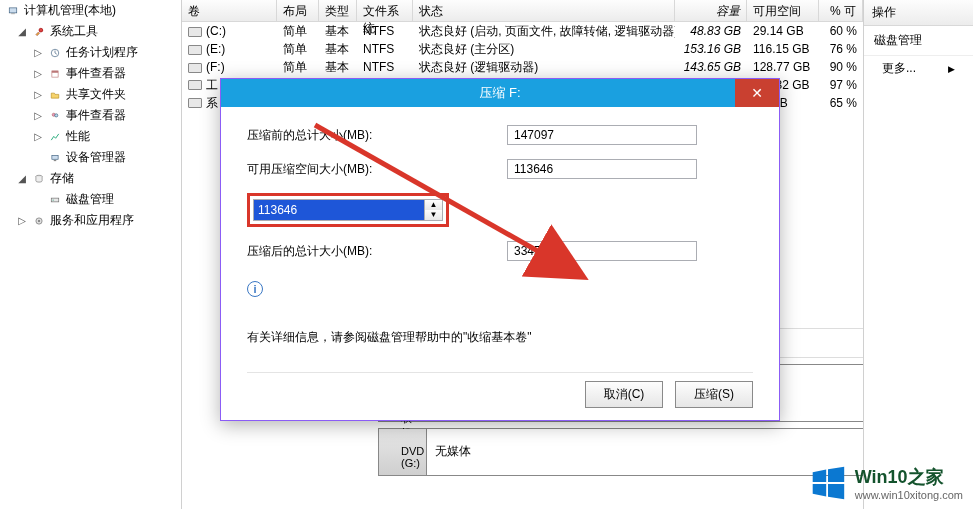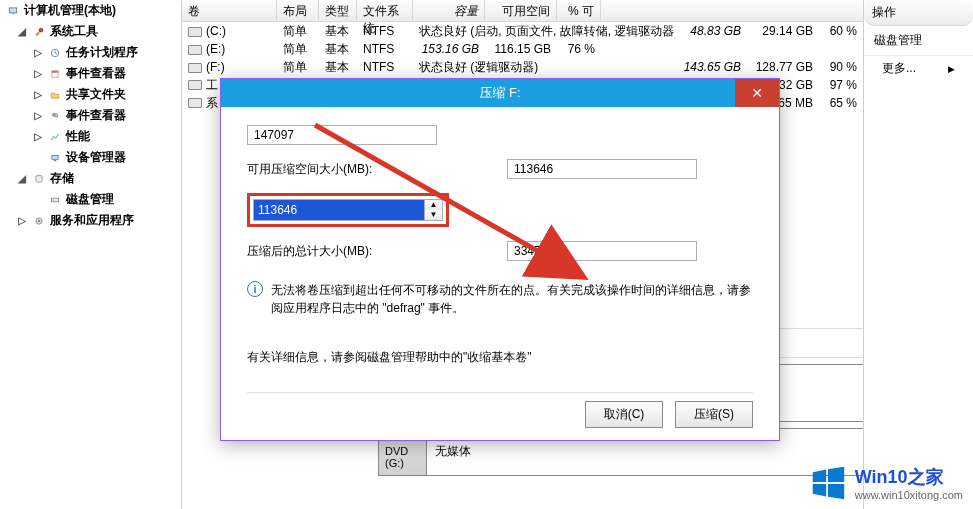--- a/index.html
+++ b/index.html
@@ -1,55 +1,55 @@
 <!DOCTYPE html>
 <html><head>
 <meta charset="utf-8">
 <style>
 * { box-sizing: border-box; margin: 0; padding: 0; }
 body { font-family: "Microsoft YaHei", "MSYaHei", sans-serif; font-size: 12px; background: #fff; width: 973px; height: 509px; overflow: hidden; position: relative; }
 
 
 .tree-panel { position: absolute; left: 0; top: 0; width: 182px; height: 509px; border-right: 1px solid #d0d0d0; background: #fff; }
-.tree-item { padding: 2px 4px; display: flex; align-items: center; white-space: nowrap; font-weight: bold; }
+.tree-item { padding: 2px 4px; display: flex; align-items: center; white-space: nowrap; }
 .tree-item .toggle { width: 12px; text-align: center; color: #555; font-size: 10px; }
 .tree-item .icon { width: 16px; height: 16px; margin: 0 3px; display: inline-flex; align-items: center; justify-content: center; }
 .tree-item .label { }
 .ind0 { padding-left: 2px; }
 .ind1 { padding-left: 16px; }
 .ind2 { padding-left: 32px; }
 
 
 .vol-panel { position: absolute; left: 182px; top: 0; right: 110px; height: 509px; }
 .vol-header { display: flex; border-bottom: 1px solid #d8d8d8; background: linear-gradient(#fdfdfd,#ececec); height: 22px; }
 .vol-header div { border-right: 1px solid #d8d8d8; padding: 3px 6px; }
 .vol-row { display: flex; height: 18px; align-items: center; }
 .vol-row > div { padding: 1px 6px; white-space: nowrap; overflow: hidden; }
 .col-vol { width: 95px; }
 .col-layout { width: 42px; text-align: left;}
 .col-type { width: 38px; }
 .col-fs { width: 56px; }
 .col-status { flex: 1; }
 .col-cap { width: 72px; text-align: right; font-style: italic; }
-.col-free { width: 72px; text-align: right; }
+.col-free { width: 72px; text-align: left; }
 .col-pct { width: 44px; text-align: right; padding-right:8px;}
 .disk-icon { width: 14px; height: 10px; background: #e8e8e8; border: 1px solid #888; border-radius: 1px; display: inline-block; margin-right: 4px; vertical-align: middle; }
 
 
 .actions-panel { position: absolute; right: 0; top: 0; width: 110px; height: 509px; border-left: 1px solid #d0d0d0; background: #fff; }
-.actions-header { background: linear-gradient(#fdfdfd,#ececec); padding: 4px 8px; border-bottom: 1px solid #d8d8d8; font-size:12px;border-radius:11px;}
+.actions-header { background: linear-gradient(#fdfdfd,#ececec); padding: 4px 8px; border-bottom: 1px solid #d8d8d8; font-size:12px;}
 .actions-item { padding: 6px 10px; }
 .actions-sub { padding: 4px 18px; display:flex; align-items:center;}
 
 
 .diskmap { position: absolute; left: 196px; top: 328px; width: 660px; }
 .toolbar { display:flex; gap:6px; padding:4px 0; border-top:1px solid #ddd; border-bottom:1px solid #ddd;}
 .toolbar .tb { width:22px; height:20px; border:1px solid #ccc; background:linear-gradient(#fff,#ececec); border-radius:2px;}
 .diskbox { margin-top:6px; border:1px solid #888; display:flex;}
-.diskbox .hdr { width:48px; background:linear-gradient(#e8e8e8,#cfcfcf); border-right:1px solid #888; padding:4px 6px; font-size:11px;}
+.diskbox .hdr { width:48px; background:linear-gradient(#e8e8e8,#cfcfcf); border-right:1px solid #888; padding:4px 22px; font-size:11px;}
 .partition { border:2px solid #003c8a; padding:4px 6px; font-size:11px; background:#fff; margin-left:-1px;}
 .partition.blue { border-color:#1b4fa8;}
 
 
 .modal { position: absolute; left: 220px; top: 78px; width: 560px; background: #fff; border: 1px solid #8b5cf6; box-shadow: 0 4px 18px rgba(0,0,0,0.3); }
 .modal-title { background: #1aa0e0; color: #fff; height: 28px; display: flex; align-items: center; justify-content: center; position: relative; font-size: 13px; }
 .modal-close { position: absolute; right: 0; top: 0; width: 44px; height: 28px; background: #c94030; color: #fff; display: flex; align-items: center; justify-content: center; font-size: 14px; }
 .modal-body { padding: 18px 26px 12px 26px; }
 .form-row { display: flex; align-items: center; margin-bottom: 14px; }
 .form-row label { width: 260px; }
@@ -66,21 +66,21 @@
 .btn-row { display:flex; justify-content:flex-end; gap:12px; padding-top:8px; border-top:1px solid #e4e4e4;}
 .btn { min-width:78px; padding:4px 14px; border:1px solid #8a8a8a; background:linear-gradient(#fdfdfd,#e6e6e6); font-size:12px;}
 
 
 .arrow { position:absolute; pointer-events:none; }
 
 
 .watermark { position:absolute; right:10px; bottom:8px; display:flex; align-items:center; gap:8px;}
 .wm-logo { width:38px; height:36px; }
 .wm-text { text-align:left; }
-.wm-text .t1 { font-size:18px; font-weight:bold; color:#1d4ed8;}
+.wm-text .t1 { font-size:18px; font-weight:bold; color:#14532d;}
 .wm-text .t2 { font-size:11px; color:#666;}
 
 svg.icon { width:16px; height:16px; }
 </style>
 </head>
 <body>
 
 <div class="tree-panel">
   <div class="tree-item ind0">
     <span class="icon">
@@ -190,40 +190,42 @@
     <span class="label">服务和应用程序</span>
   </div>
 </div>
 
 <div class="vol-panel">
   <div class="vol-header">
     <div class="col-vol">卷</div>
     <div class="col-layout">布局</div>
     <div class="col-type">类型</div>
     <div class="col-fs">文件系统</div>
+    <div class="col-status">状态</div>
     <div class="col-cap">容量</div>
     <div class="col-free">可用空间</div>
     <div class="col-pct">% 可</div>
   </div>
   <div id="vol-rows">
       <div class="vol-row">
         <div class="col-vol"><span class="disk-icon"></span>(C:)</div>
         <div class="col-layout">简单</div>
         <div class="col-type">基本</div>
         <div class="col-fs">NTFS</div>
         <div class="col-status">状态良好 (启动, 页面文件, 故障转储, 逻辑驱动器)</div>
         <div class="col-cap">48.83 GB</div>
         <div class="col-free">29.14 GB</div>
         <div class="col-pct">60 %</div>
       </div>
       <div class="vol-row">
         <div class="col-vol"><span class="disk-icon"></span>(E:)</div>
         <div class="col-layout">简单</div>
         <div class="col-type">基本</div>
         <div class="col-fs">NTFS</div>
+        <div class="col-status">状态良好 (主分区)</div>
         <div class="col-cap">153.16 GB</div>
         <div class="col-free">116.15 GB</div>
         <div class="col-pct">76 %</div>
       </div>
       <div class="vol-row">
         <div class="col-vol"><span class="disk-icon"></span>(F:)</div>
         <div class="col-layout">简单</div>
         <div class="col-type">基本</div>
         <div class="col-fs">NTFS</div>
         <div class="col-status">状态良好 (逻辑驱动器)</div>
@@ -294,20 +296,21 @@
 
 <div class="modal">
   <div class="modal-title">
     <span>压缩 F:</span>
     <div class="modal-close">
       <span>✕</span>
     </div>
   </div>
   <div class="modal-body">
     <div class="form-row">
+      <label>压缩前的总计大小(MB):</label>
       <div class="ro">147097</div>
     </div>
     <div class="form-row">
       <label>可用压缩空间大小(MB):</label>
       <div class="ro">113646</div>
     </div>
     <div class="form-row">
       <div class="spinner-wrap">
         <div class="spinner">
           <input value="113646" style="">
@@ -317,21 +320,20 @@
           </div>
         </div>
       </div>
     </div>
     <div class="form-row">
       <label>压缩后的总计大小(MB):</label>
       <div class="ro">33451</div>
     </div>
     <div class="info-row">
       <div class="info-icon">i</div>
-      <div class="msg">无法将卷压缩到超出任何不可移动的文件所在的点。有关完成该操作时间的详细信息，请参阅应用程序日志中的 "defrag" 事件。</div>
     </div>
     <div class="help-row">有关详细信息，请参阅磁盘管理帮助中的"收缩基本卷"</div>
     <div class="btn-row">
       <button class="btn">取消(C)</button>
       <button class="btn">压缩(S)</button>
     </div>
   </div>
 </div>
 
 <svg class="arrow" style="left:310px; top:120px; width:290px; height:170px;" viewBox="0 0 290 170">

